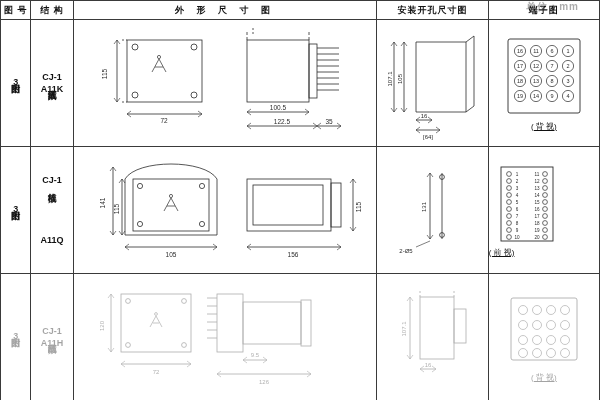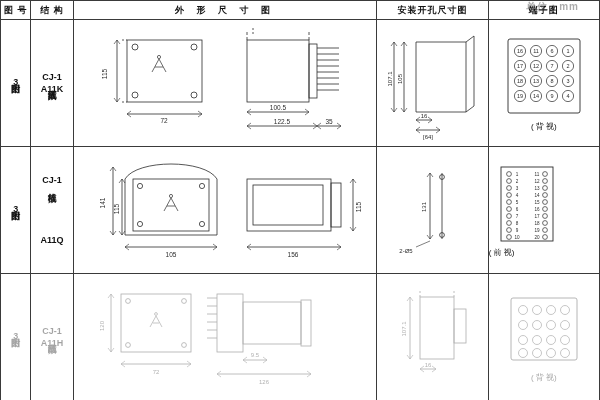--- a/index.html
+++ b/index.html
@@ -45,20 +45,21 @@
     writing-mode:vertical-rl;
     text-orientation:upright;
     display:inline-block;
     line-height:1.15;
     font-size:9px;
   }
   .vert.b{font-weight:bold;}
   .note{
     font-size:8px;
     text-align:center;
+    text-decoration:underline;
   }
   .faded{opacity:.38;}
   svg{display:block;}
   .svgwrap{display:flex;align-items:center;justify-content:center;height:100%;}
   .unit-label{
     position:absolute;
     top:-1px;right:20px;
     font-size:10px;
     color:#222;
   }

